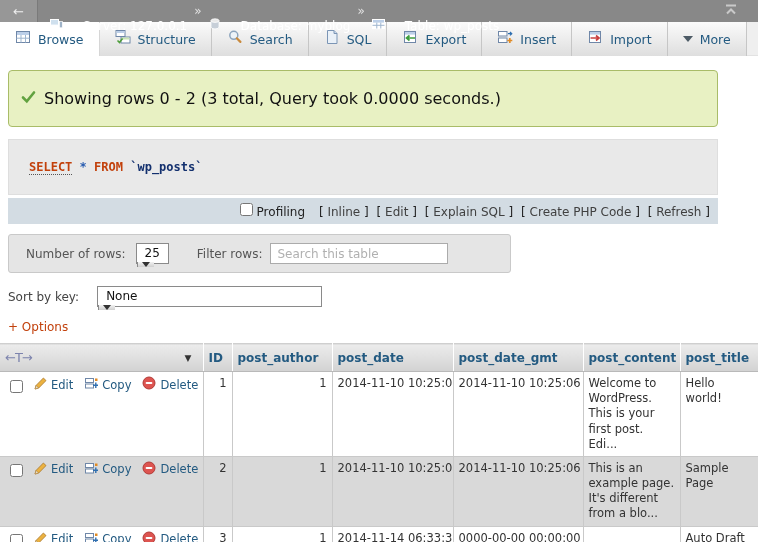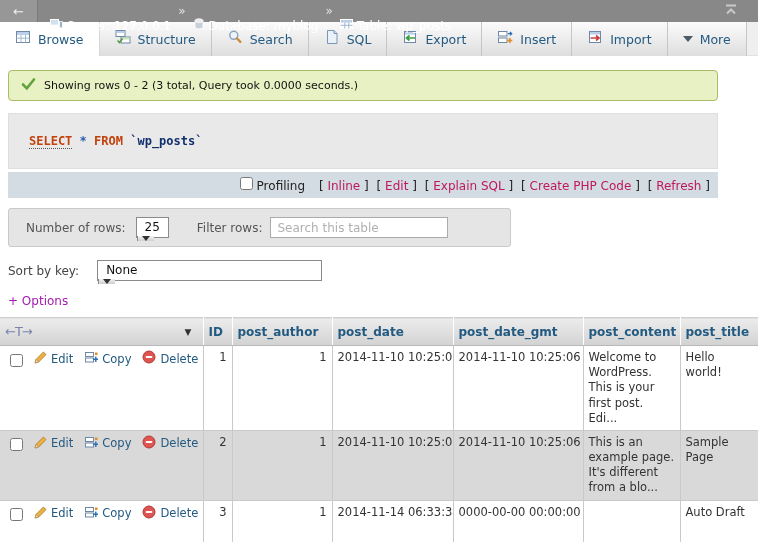--- a/index.html
+++ b/index.html
@@ -6,51 +6,51 @@
   html,body { width: 758px; height: 542px; overflow: hidden; background: #fff;
     font-family: "DejaVu Sans", "Liberation Sans", sans-serif; }
 
   
   .topbar { height: 22px; background: #888888; display: flex; align-items: center;
     color: #fff; font-size: 12px; position: relative; }
   .backbtn { width: 38px; height: 22px; background: #979797; border-right: 1px solid #7a7a7a;
     display: flex; align-items: center; justify-content: center; color: #efefef;
     font-size: 13px; cursor: pointer; }
   .crumbs { display: flex; align-items: center; gap: 5px; margin-left: 12px; }
-  .crumb { display: flex; align-items: center; gap: 4px; cursor: pointer; margin-top: 29px; }
+  .crumb { display: flex; align-items: center; gap: 20px; cursor: pointer; margin-top: 29px; }
   .crumb-sep { color: #e3e3e3; margin: 0 2px; }
   .collapse { position: absolute; right: 20px; top: 3px; cursor: pointer; }
 
   
   .tabstrip { height: 34px; display: flex; background: #efefef; border-bottom: 1px solid #e2e2e2; }
   .tab { display: flex; align-items: center; gap: 7px; padding: 0 15px; height: 34px;
     background: linear-gradient(#fbfbfb, #dedede); border-right: 1px solid #c6c6c6;
     cursor: pointer; }
   .tab span.lbl { font-size: 12.5px; font-weight: normal; color: #235a81; }
   .tab.active { background: #ffffff; border-right: 1px solid #d6d6d6; }
   .tri-down { width: 0; height: 0; border-left: 5px solid transparent;
     border-right: 5px solid transparent; border-top: 6px solid #4d5b66; }
 
   
   .alert { margin: 14px 40px 12px 8px; background: #e8f1c3; border: 1px solid #a9bc68;
-    border-radius: 4px; padding: 6px 12px; font-size: 11px; color: #111;
+    border-radius: 4px; padding: 18px 12px; font-size: 16px; color: #111;
     display: flex; align-items: center; gap: 8px; }
 
   
   .query-wrap { margin: 12px 40px 0 8px; }
   .query-box { background: #e9e9e9; border: 1px solid #dedede; padding: 20px 10px 20px 20px;
     font-family: "DejaVu Sans Mono", "Liberation Mono", monospace; font-size: 12px; }
   .kw { color: #c2410c; font-weight: bold; }
   .kw.dotted { border-bottom: 1px dotted #555; }
   .star { color: #2a5db0; font-weight: bold; }
   .tbl-ref { color: #13306e; font-weight: bold; }
   .profiling-bar { margin-top: 3px; background: #d3dce3; padding: 5px 8px;
     text-align: right; font-size: 12px; color: #222; }
   .profiling-bar label { margin-right: 6px; }
-  .plink { color: #be185d; text-decoration: none; cursor: pointer; }
+  .plink { color: #404040; text-decoration: none; cursor: pointer; }
   .bkt { color: #222; }
   .lgroup { margin-left: 4px; }
 
   
   .settings-bar { margin: 10px 0 0 8px; width: 503px; background: #e5e5e5;
     border: 1px solid #c9c9c9; border-radius: 3px; padding: 8px 0;
     display: flex; align-items: center; font-size: 12px; color: #555; }
   .settings-bar .lab1 { margin-left: 17px; margin-right: 10px; }
   .settings-bar .lab2 { margin-left: 28px; margin-right: 8px; }
   .sel { display: inline-flex; align-items: stretch; border: 1px solid #8a8a8a;
@@ -60,21 +60,21 @@
     border-left: 1px solid #8a8a8a; display: flex; align-items: center; justify-content: center; }
   .sel .btn i { width: 0; height: 0; border-left: 4px solid transparent;
     border-right: 4px solid transparent; border-top: 5px solid #333; }
   .sel.rows .val { min-width: 30px; }
   .sel.sort { width: 225px; justify-content: space-between; }
   .filter-input { width: 178px; height: 21px; border: 1px solid #ababab; padding: 2px 6px;
     font-size: 12px; font-family: inherit; color: #7f1d1d; }
   .filter-input::placeholder { color: #b0b0b0; }
   .sort-row { display: flex; align-items: center; gap: 18px; padding: 13px 8px 0;
     font-size: 12px; color: #444; }
-  .options-link { padding: 13px 8px 6px; font-size: 12px; color: #a21caf; cursor: pointer; width: max-content; }
+  .options-link { padding: 13px 8px 6px; font-size: 12px; color: #c2410c; cursor: pointer; width: max-content; }
 
   
   table.results { width: 758px; border-collapse: collapse; table-layout: fixed; margin-top: 3px; }
   table.results th { background: linear-gradient(#ececec, #d2d2d2); padding: 6px 5px;
     font-size: 12px; color: #235a81; text-align: left; border-right: 1px solid #fff;
     border-top: 1px solid #cfcfcf; border-bottom: 1px solid #b9b9b9; cursor: pointer; }
   table.results th:last-child { border-right: none; }
   .thfirst { display: flex; align-items: center; justify-content: space-between; }
   .colmarker { color: #7c83ad; font-weight: normal; font-size: 13px; letter-spacing: -1px; }
   .sortarrow { color: #333; font-size: 9px; margin-right: 6px; }

